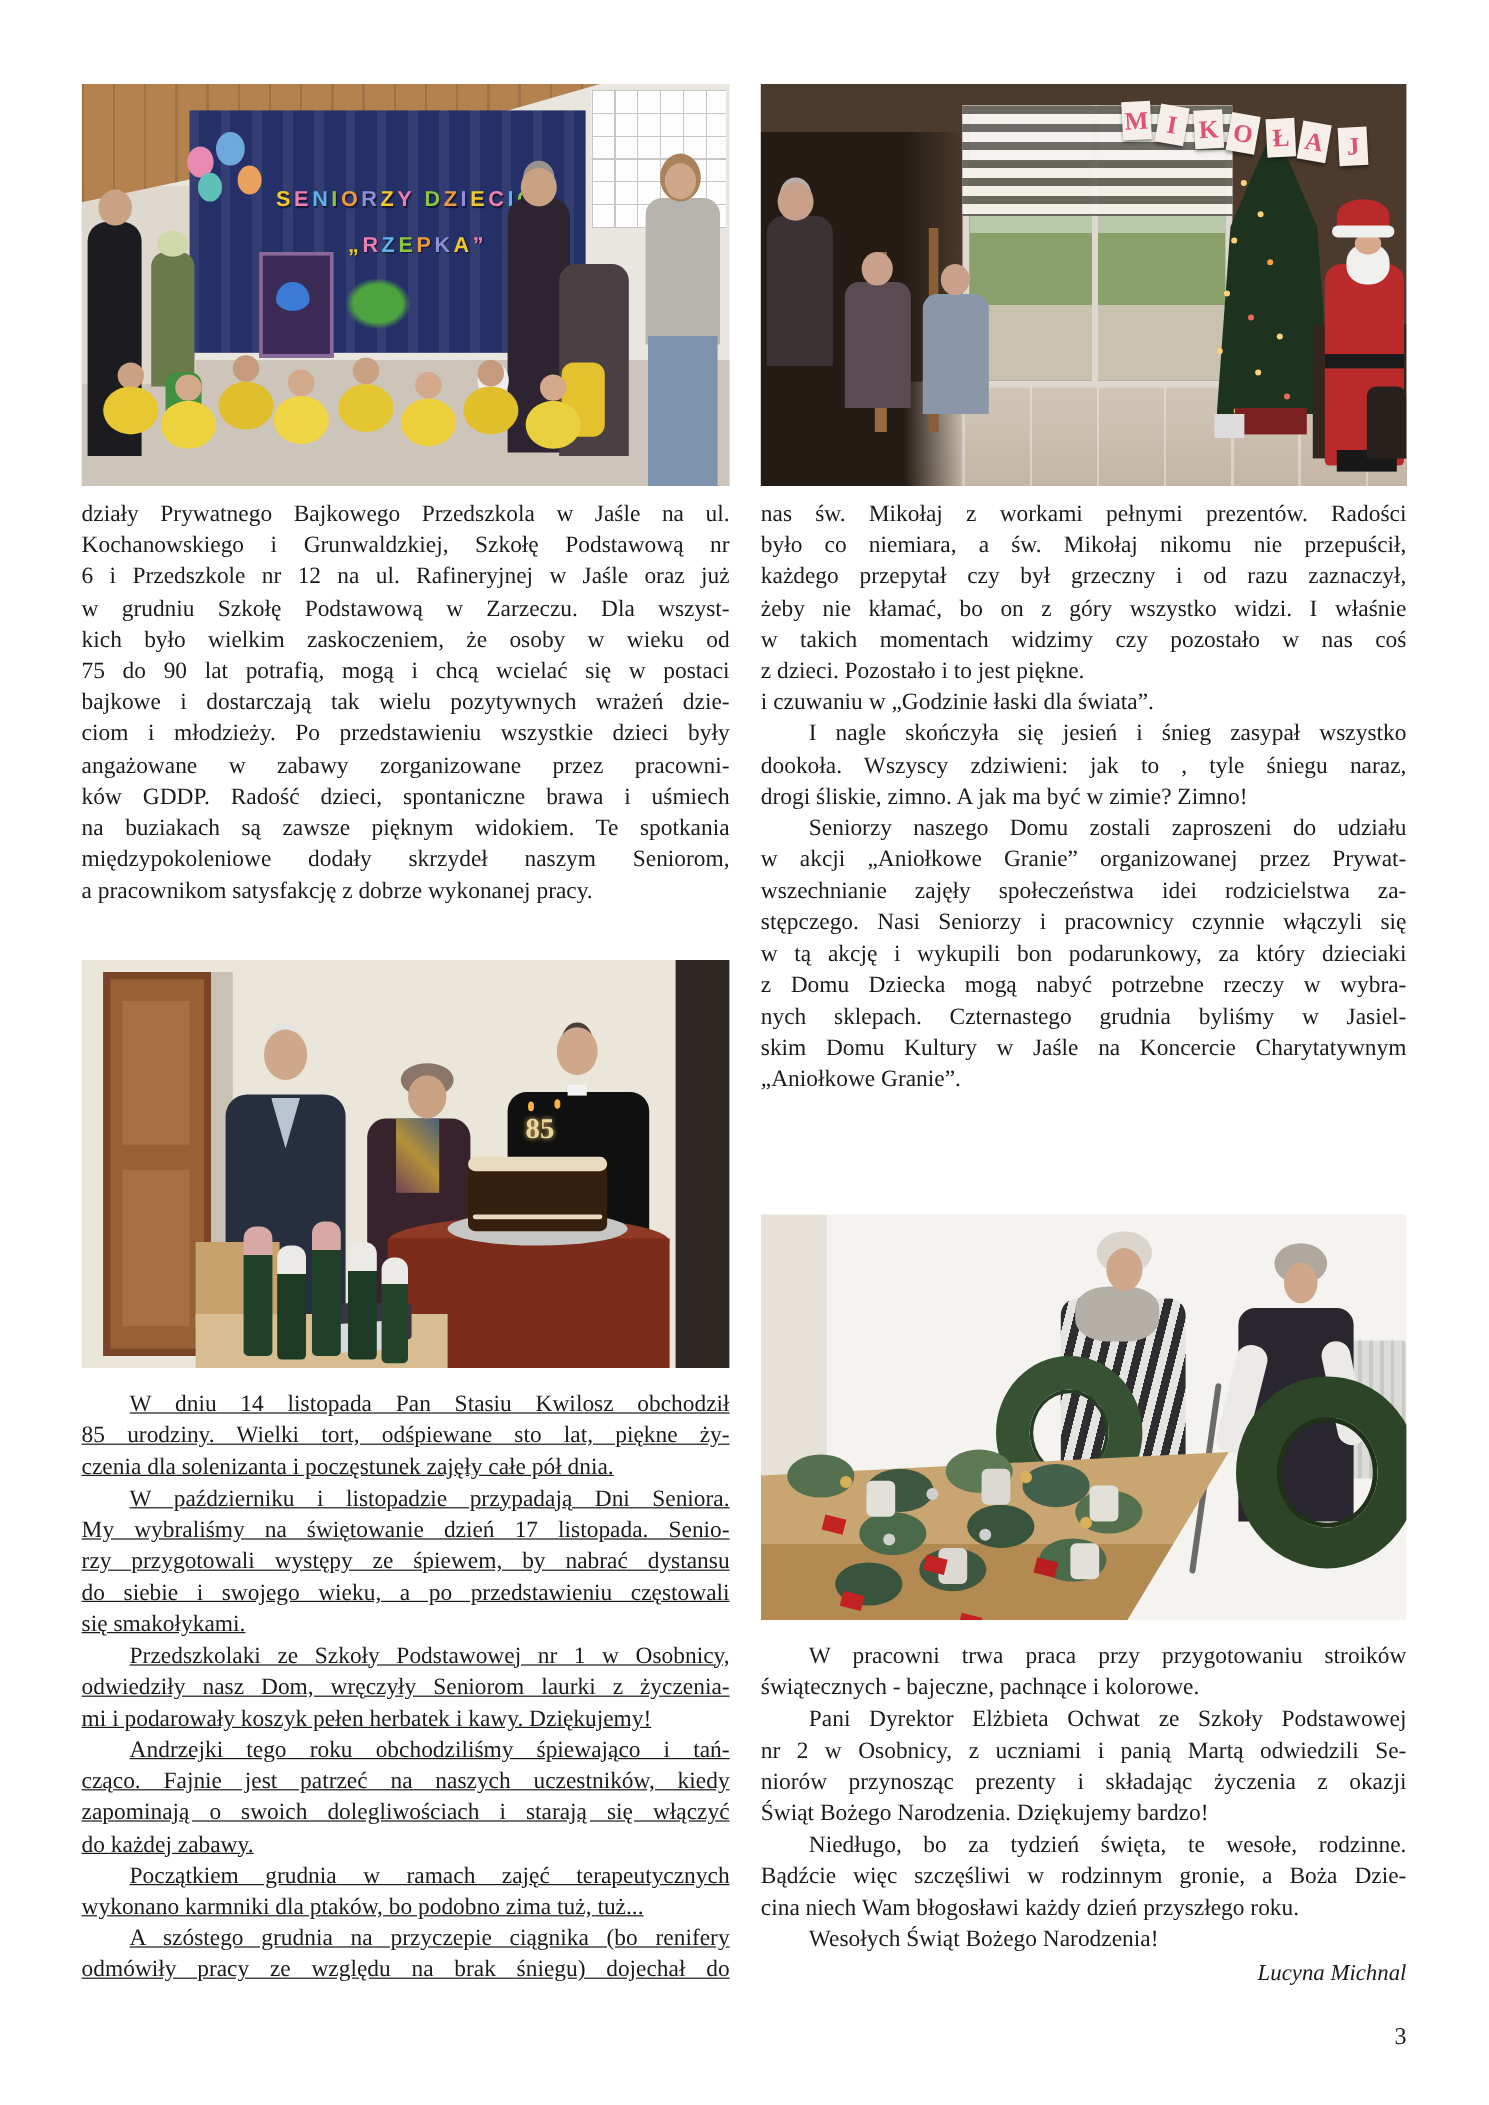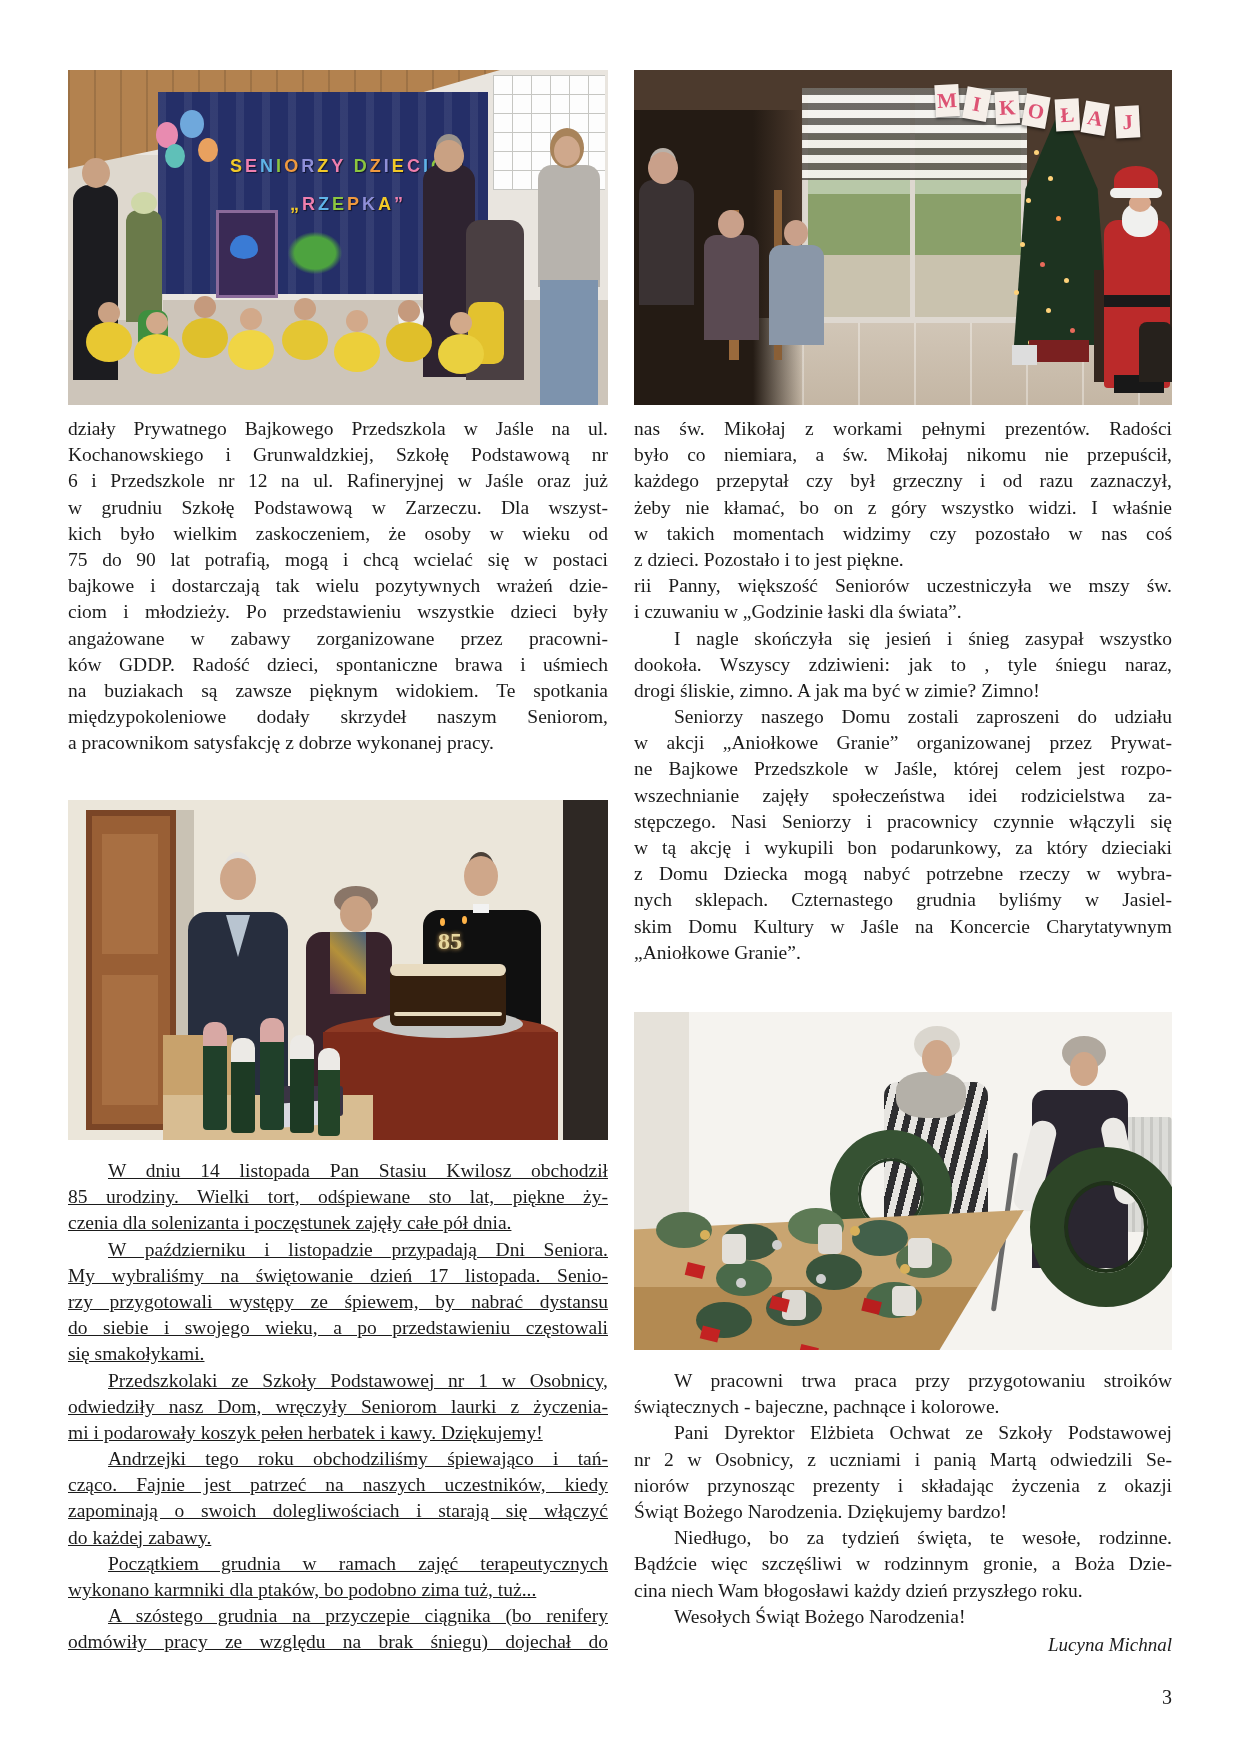--- a/index.html
+++ b/index.html
@@ -165,28 +165,26 @@
       <div class="tline">odmówiły pracy ze względu na brak śniegu) dojechał do</div>
     </div>
 
   <div class="textcol" style="left:634px;top:416px;width:538px;">
       <div class="tline">nas św. Mikołaj z workami pełnymi prezentów. Radości</div>
       <div class="tline">było co niemiara, a św. Mikołaj nikomu nie przepuścił,</div>
       <div class="tline">każdego przepytał czy był grzeczny i od razu zaznaczył,</div>
       <div class="tline">żeby nie kłamać, bo on z góry wszystko widzi. I właśnie</div>
       <div class="tline">w takich momentach widzimy czy pozostało w nas coś</div>
       <div class="tline tlast">z dzieci. Pozostało i to jest piękne.</div>
-      <div class="tline">rii Panny, większość Seniorów uczestniczyła we mszy św.</div>
       <div class="tline tlast">i czuwaniu w „Godzinie łaski dla świata”.</div>
       <div class="tline tindent">I nagle skończyła się jesień i śnieg zasypał wszystko</div>
       <div class="tline">dookoła. Wszyscy zdziwieni: jak to , tyle śniegu naraz,</div>
       <div class="tline tlast">drogi śliskie, zimno. A jak ma być w zimie? Zimno!</div>
       <div class="tline tindent">Seniorzy naszego Domu zostali zaproszeni do udziału</div>
       <div class="tline">w akcji „Aniołkowe Granie” organizowanej przez Prywat-</div>
-      <div class="tline">ne Bajkowe Przedszkole w Jaśle, której celem jest rozpo-</div>
       <div class="tline">wszechnianie zajęły społeczeństwa idei rodzicielstwa za-</div>
       <div class="tline">stępczego. Nasi Seniorzy i pracownicy czynnie włączyli się</div>
       <div class="tline">w tą akcję i wykupili bon podarunkowy, za który dzieciaki</div>
       <div class="tline">z Domu Dziecka mogą nabyć potrzebne rzeczy w wybra-</div>
       <div class="tline">nych sklepach. Czternastego grudnia byliśmy w Jasiel-</div>
       <div class="tline">skim Domu Kultury w Jaśle na Koncercie Charytatywnym</div>
       <div class="tline tlast">„Aniołkowe Granie”.</div>
     </div>
 
   <figure class="photo" style="left:634px;top:1012px;width:538px;height:338px;margin:0;background:#f5f3ef;" title="Two seniors holding large evergreen wreaths behind a table covered with Christmas centerpieces with red ribbons">

